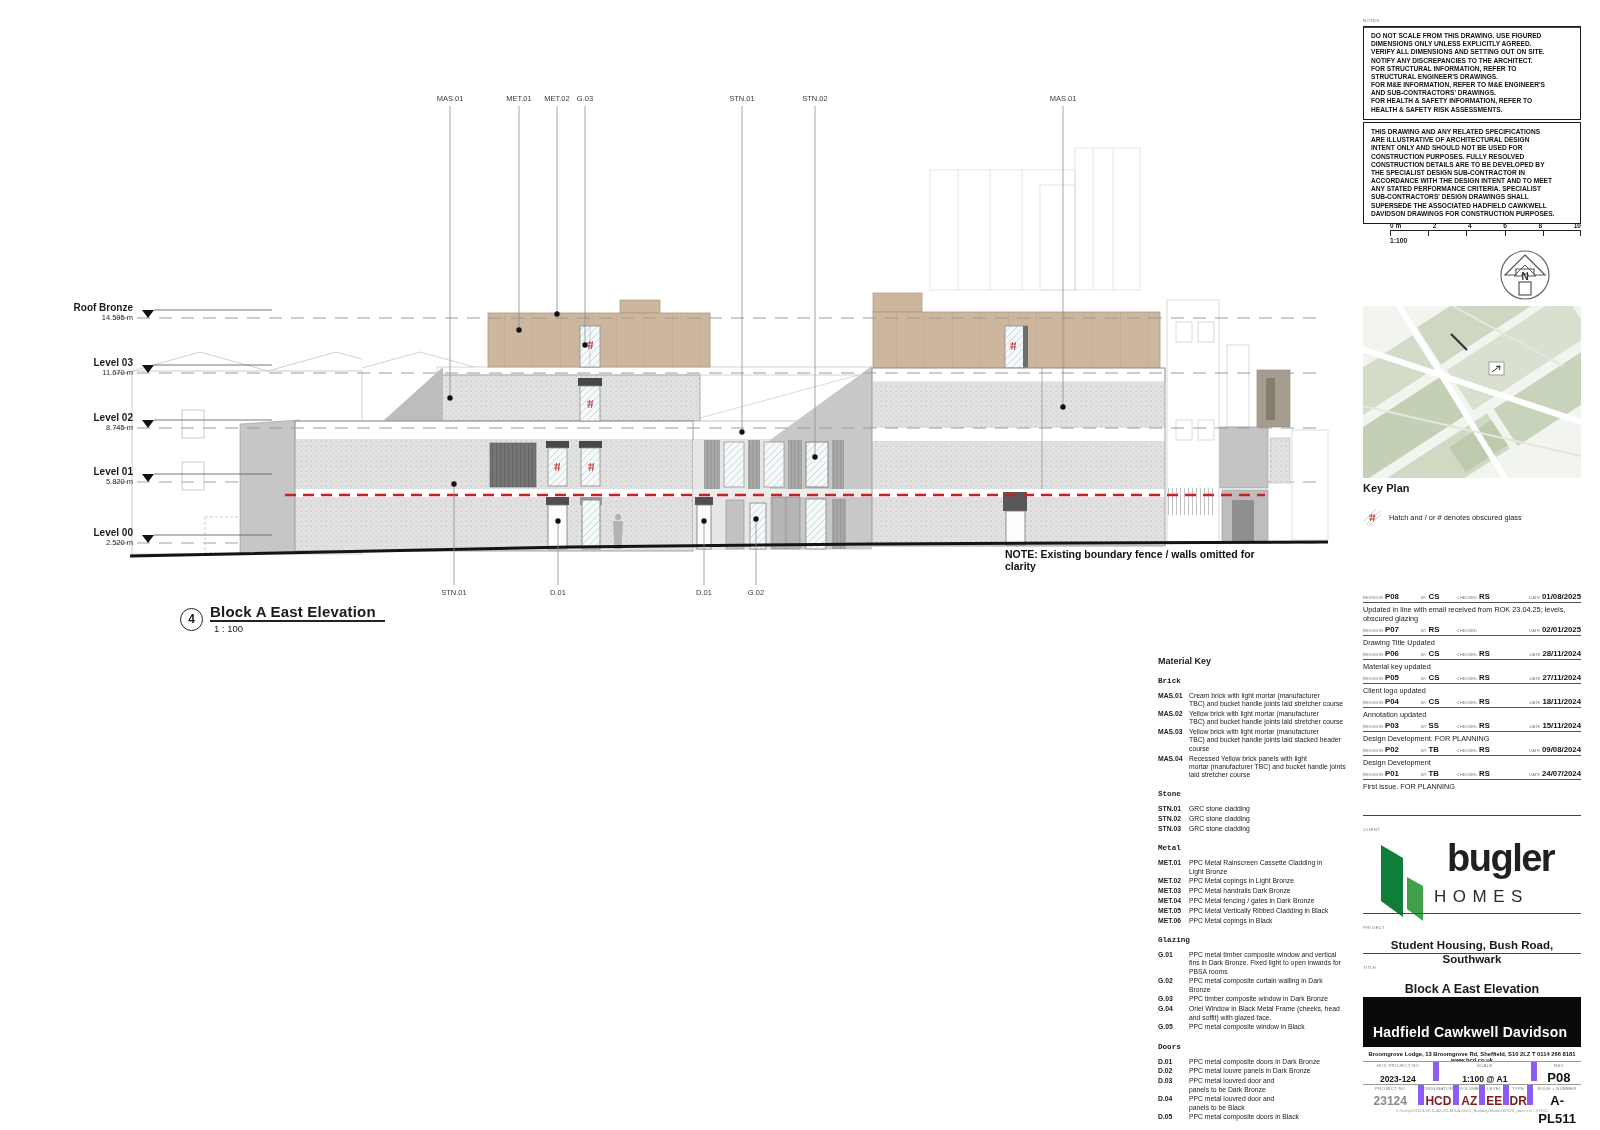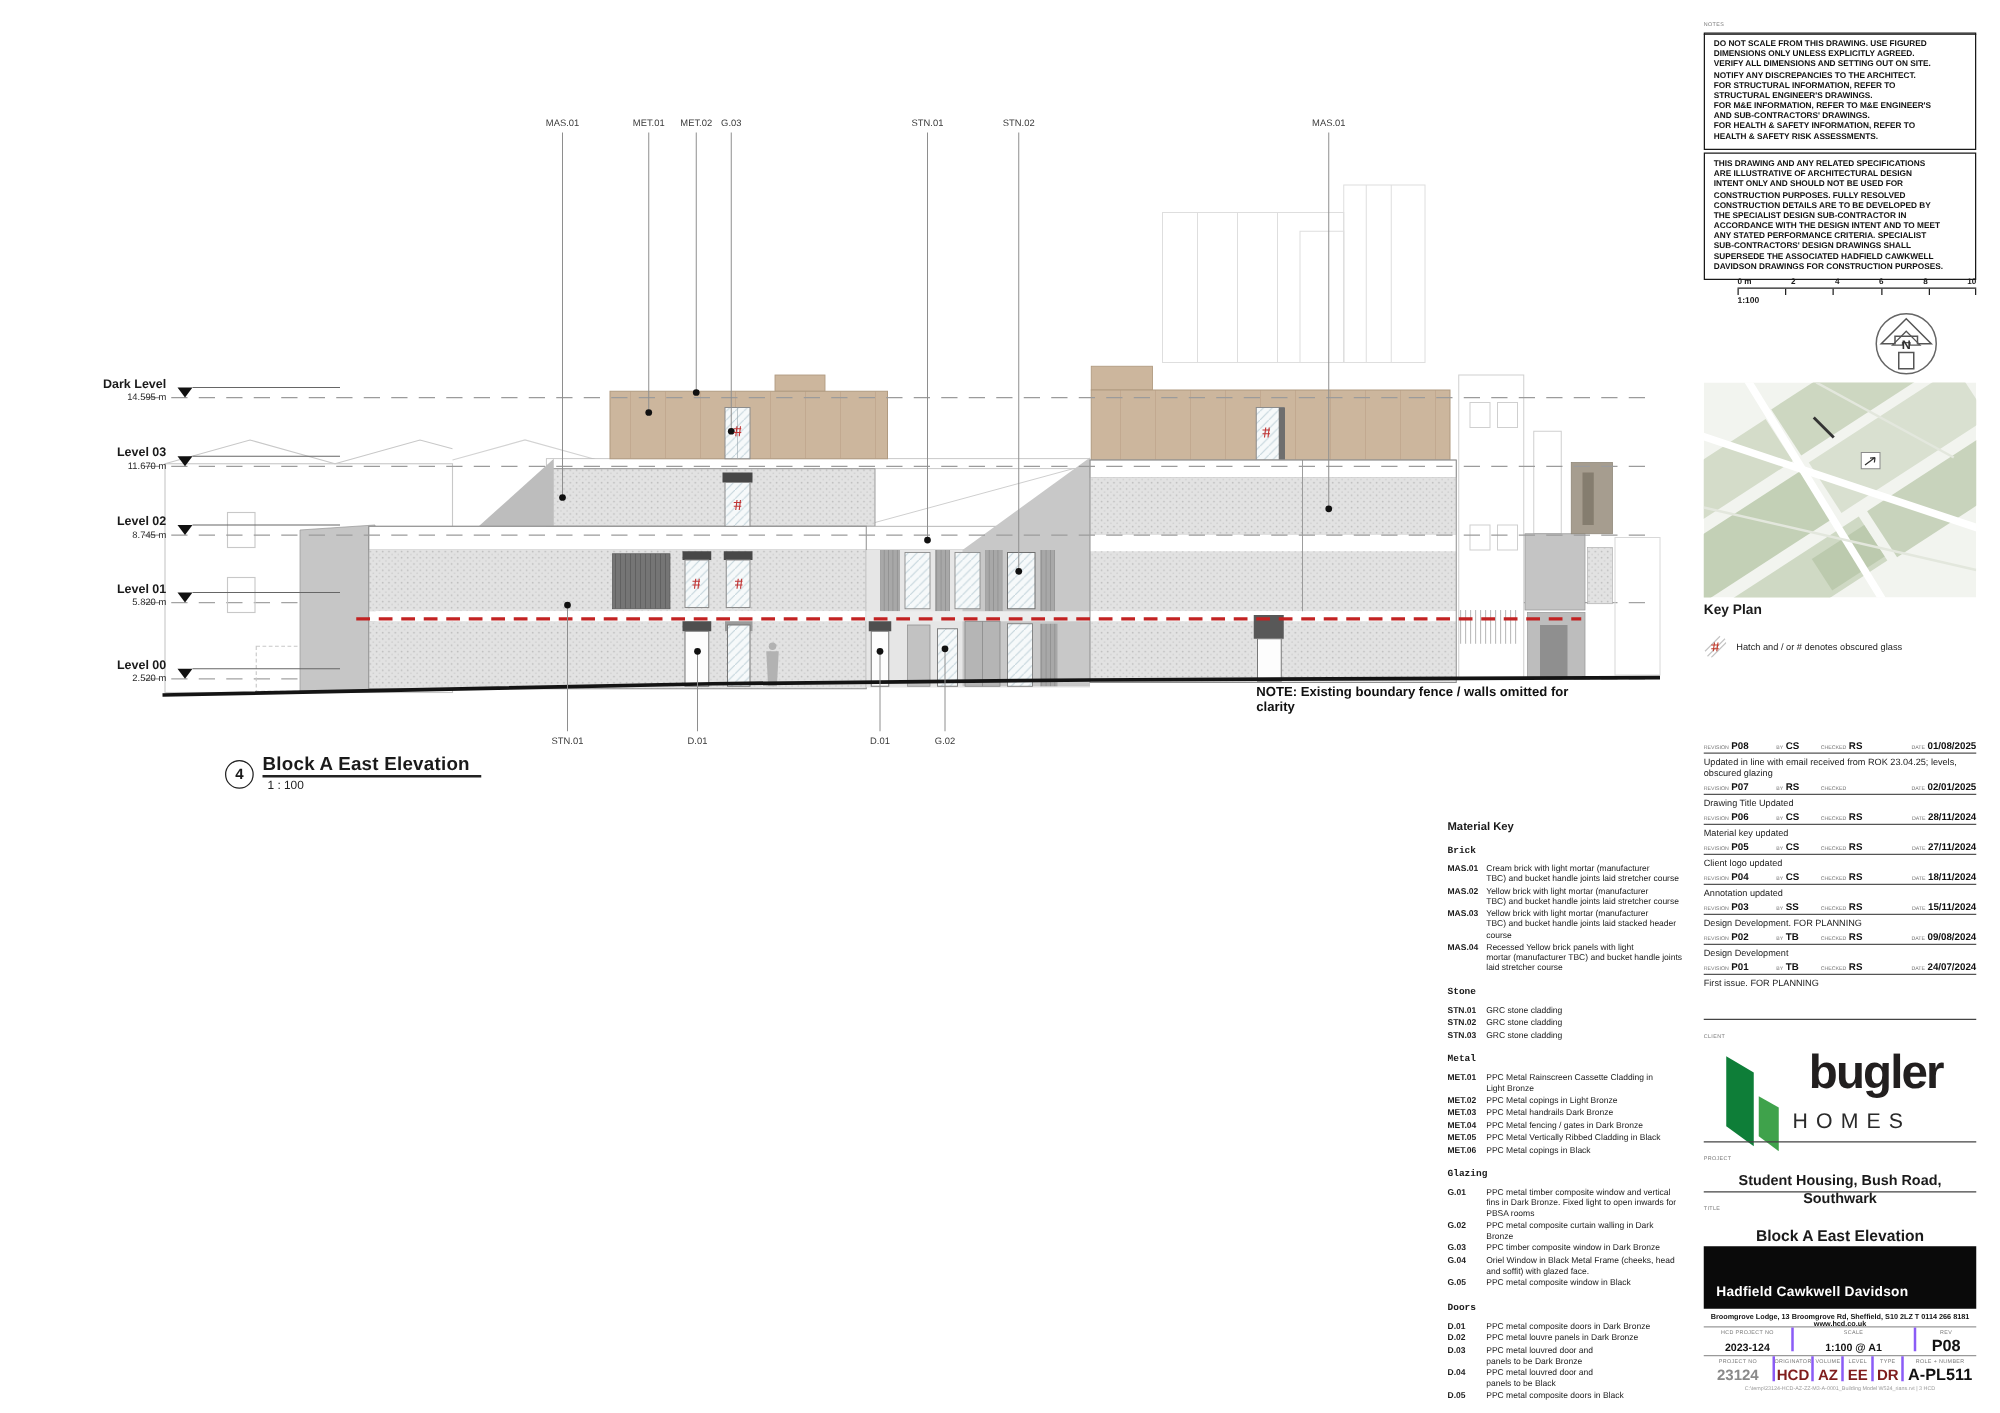--- a/index.html
+++ b/index.html
@@ -63,26 +63,26 @@
   .logo-word { position:absolute; left:84px; top:-4px; font-size:38px; font-weight:bold;
                color:#221f1f; letter-spacing:-1.5px; }
   .logo-sub { position:absolute; left:71px; top:46px; font-size:17px; color:#2a2a2a;
               letter-spacing:6.5px; }
   .proj-name { text-align:center; font-size:11.5px; font-weight:bold; margin-top:5px;
                line-height:14px; white-space:pre-line; }
   .title-name { text-align:center; font-size:12.5px; font-weight:bold; margin-top:9px;
                 line-height:15px; white-space:pre-line; }
   .archbox { position:absolute; left:3px; right:3px; height:50px; background:#0a0a0a;
              display:flex; align-items:flex-end; padding:7px 10px; }
-  .archbox span { color:#fff; font-weight:bold; font-size:11px; letter-spacing:.2px; }
+  .archbox span { color:#fff; font-weight:bold; font-size:14px; letter-spacing:.2px; }
   .address { position:absolute; left:0; right:0; text-align:center; font-size:5.8px;
              font-weight:bold; color:#111; }
   .fieldrow { position:absolute; left:3px; right:3px; display:flex; border-top:1px solid #999; }
   .cell { padding-top:1px; text-align:center; }
-  .cell + .cell { border-left:2px solid #8b5cf6; }
+  .cell + .cell { border-left:6px solid #8b5cf6; }
   .cell .tinylabel { display:block; text-align:center; }
   .cell .val { font-size:8.5px; font-weight:bold; color:#111; }
   .cell .val.big { font-size:13px; } .cell .val.gray { color:#8a8a8a; font-size:12px; }
   .cell .val.mid { font-size:12px; color:#7f1d1d; }
   .footer-note { position:absolute; left:0; right:0; text-align:center; font-size:4.3px; color:#9a9a9a; }
 </style>
 </head>
 <body>
 
 <svg class="abs" style="left:0;top:0" width="1345" height="660" viewBox="0 0 1345 660">
@@ -281,21 +281,21 @@
   <g stroke="#c13535" stroke-width="0.9">
     <path d="M587,343 h6 M587,346 h6 M589.6,341 l-1,8 M592.4,341 l-1,8"></path>
     <path d="M587,402 h6 M587,405 h6 M589.6,400 l-1,8 M592.4,400 l-1,8"></path>
     <path d="M554,465 h6 M554,468 h6 M556.6,463 l-1,8 M559.4,463 l-1,8"></path>
     <path d="M588,465 h6 M588,468 h6 M590.6,463 l-1,8 M593.4,463 l-1,8"></path>
     <path d="M1010,344 h6 M1010,347 h6 M1012.6,342 l-1,8 M1015.4,342 l-1,8"></path>
   </g>
 </svg>
 
 <div class="lvl" style="left:33px;top:302px">
-  <div class="nm">Dark Level</div>
+  <div class="nm">Roof Bronze</div>
     <div class="ht">14.595 m</div>
 </div>
 <div class="lvl" style="left:33px;top:357px">
   <div class="nm">Level 03</div>
     <div class="ht">11.670 m</div>
 </div>
 <div class="lvl" style="left:33px;top:412px">
   <div class="nm">Level 02</div>
     <div class="ht">8.745 m</div>
 </div>

